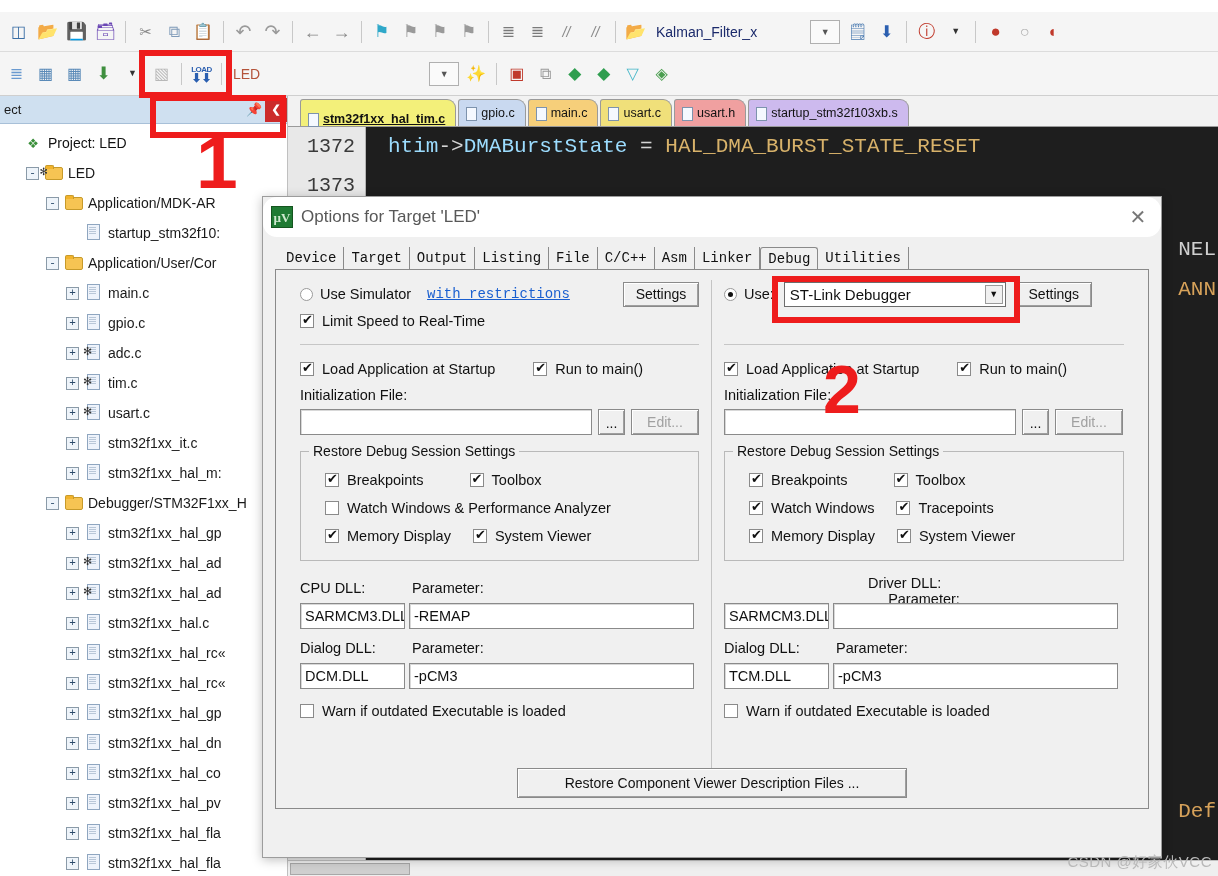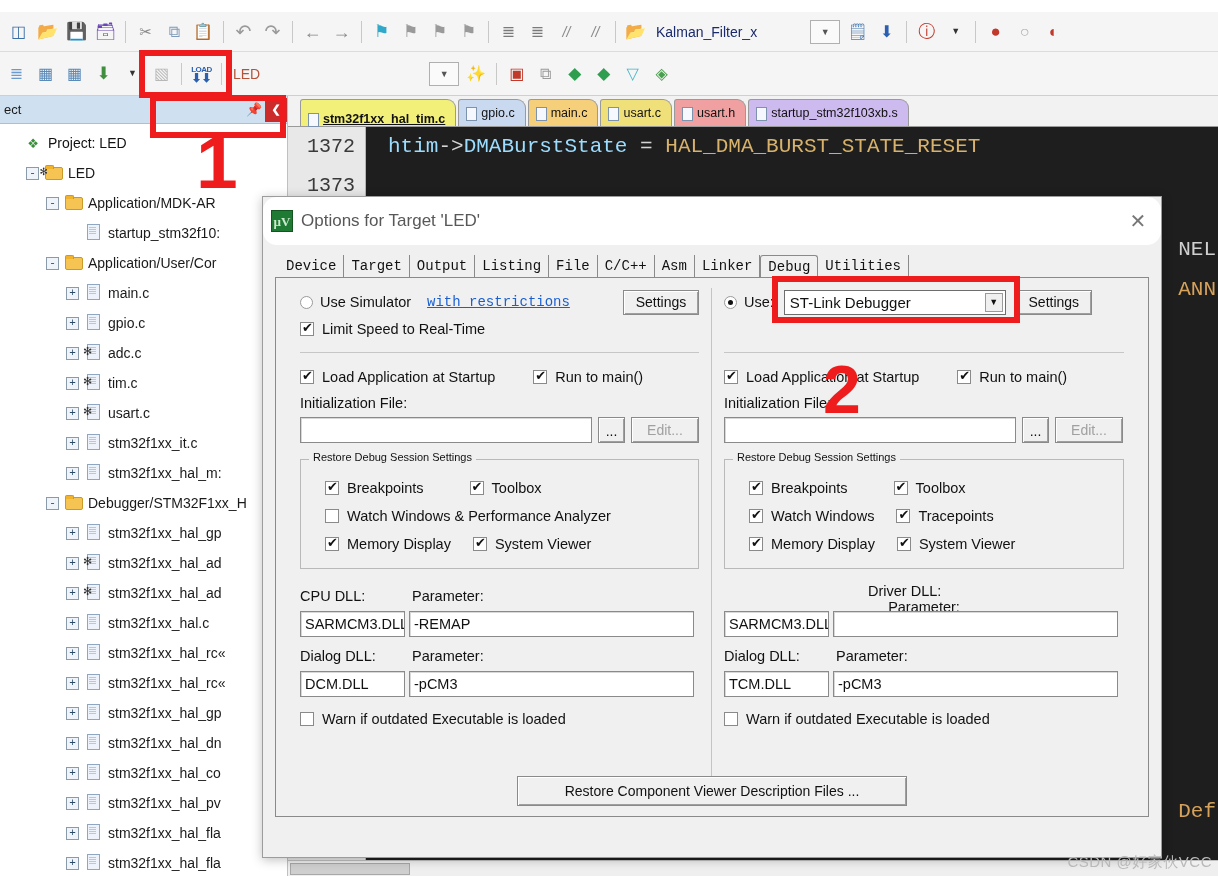--- a/index.html
+++ b/index.html
@@ -149,21 +149,21 @@
   #hscroll .thumb { position:absolute; left:2px; top:2px; width:120px; height:12px;
     background:#cfcfcf; border:1px solid #a8a8a8; }
 
   
   #dialog {
     position: absolute; left: 262px; top: 196px; width: 900px; height: 662px;
     background: #f0f0f0; border: 1px solid #9c9c9c;
     box-shadow: 0 2px 10px rgba(0,0,0,.25);
   }
   #dlg-title {
-    height: 48px; background: #ffffff; display: flex; align-items: center;
+    height: 40px; background: #ffffff; display: flex; align-items: center;
     padding-left: 8px;
     border-radius: 14px;
   }
   #dlg-title .dlg-ico {
     width: 22px; height: 22px; background: #1f7a33; border:1px solid #14551f;
     color:#cfe9cf; font-size:13px; font-weight:bold; text-align:center; line-height:21px;
     margin-right: 8px; font-family:"Liberation Serif", serif;
   }
   #dlg-title .dlg-text { font-size: 17px; color: #585858; }
   #dlg-title .dlg-close {
@@ -236,21 +236,21 @@
   .combo .arrow {
     position:absolute; right: 2px; top: 2px; bottom: 2px; width: 18px;
     background: #f0f0f0; border: 1px solid #9a9a9a;
     display:flex; align-items:center; justify-content:center; font-size: 9px;
   }
   .group {
     border: 1px solid #b9b9b9; position: relative; padding: 14px 10px 10px 10px;
   }
   .group > .gtitle {
     position: absolute; top: -9px; left: 8px; background: #f0f0f0;
-    padding: 0 4px; font-size: 11px; color: #111;
+    padding: 0 4px; font-size: 14px; color: #111;
   }
   .hr { height:1px; background:#c6c6c6; margin: 6px 0; }
 
   #dlg-footer {
     position:absolute; left:0; right:0; bottom:0; height: 56px;
     border-top: 1px solid #c6c6c6;
     display:flex; align-items:center;
   }
   .footbtn {
     width: 120px; height: 30px;

